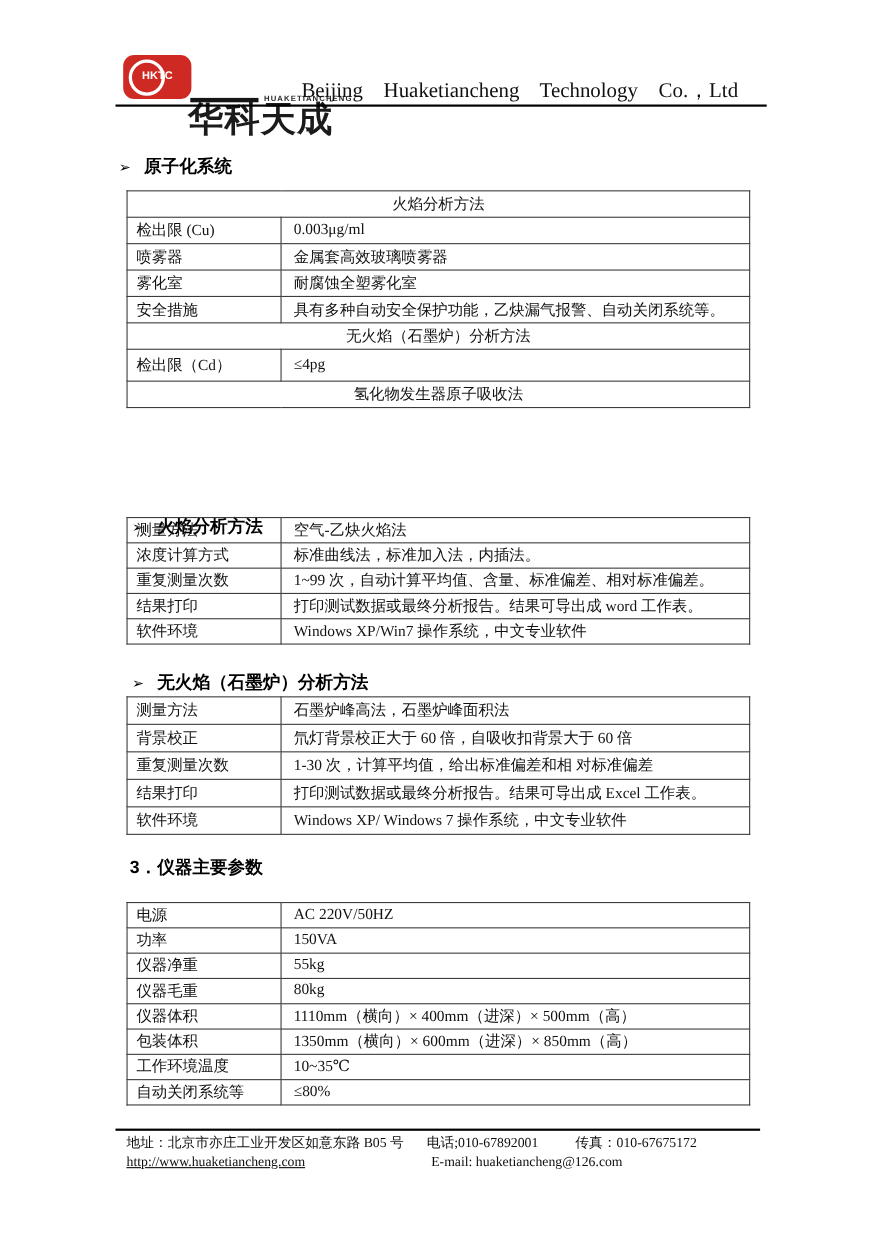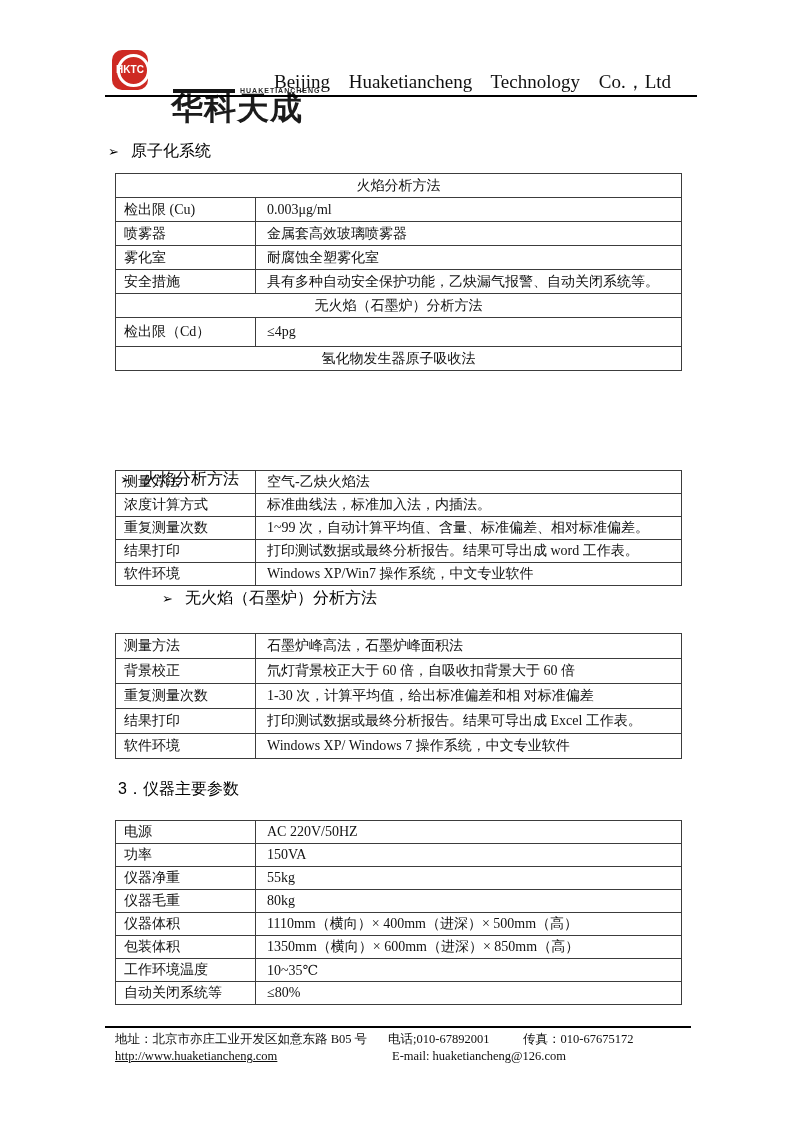--- a/index.html
+++ b/index.html
@@ -7,21 +7,21 @@
     position:relative;
     width:794px;height:1123px;
     background:#fff;
     overflow:hidden;
     font-family:"Liberation Serif","DejaVu Serif","DejaVu Sans",serif;
     color:#111;
   }
   
   .logo-badge{
     position:absolute;left:112px;top:50px;width:36px;height:40px;
-    background:#ce2a23;border-radius:10px;
+    background:#ce2a23;border-radius:10px;padding-left:26px;
   }
   .logo-ring{
     position:absolute;left:5px;top:4px;width:27px;height:27px;
     border:3px solid #fff;border-radius:50%;
   }
   .logo-text{
     position:absolute;left:0;top:15px;width:100%;text-align:center;
     color:#fff;font-family:"Liberation Sans","DejaVu Sans",sans-serif;
     font-weight:bold;font-size:10px;line-height:10px;
   }
@@ -38,26 +38,26 @@
   }
   .company-en{
     position:absolute;left:274px;top:69px;
     font-size:19px;word-spacing:14px;color:#101010;
   }
   .header-rule{position:absolute;left:105px;top:95px;width:592px;height:2px;background:#000;}
   
   .sec-h{
     position:absolute;
     font-family:"Liberation Sans","DejaVu Sans",sans-serif;
-    font-weight:normal;font-size:16px;color:#000;white-space:nowrap;
+    font-weight:bold;font-size:16px;color:#000;white-space:nowrap;
   }
   .sec-h .bullet{font-size:13px;margin-right:12px;font-family:"DejaVu Sans",sans-serif;}
   .h1{left:108px;top:141px;}
   .h2{left:120px;top:441px;margin-top:28px;}
-  .h3{left:120px;top:588px;margin-left:42px;}
+  .h3{left:120px;top:610px;}
   .h4{left:118px;top:779px;}
   
   .spec-table{
     position:absolute;left:115px;width:567px;
     border-collapse:collapse;table-layout:fixed;
     font-size:14px;color:#111;
   }
   .spec-table td{
     border:1px solid #3c3c3c;
     padding:0 6px;overflow:hidden;white-space:nowrap;vertical-align:middle;

